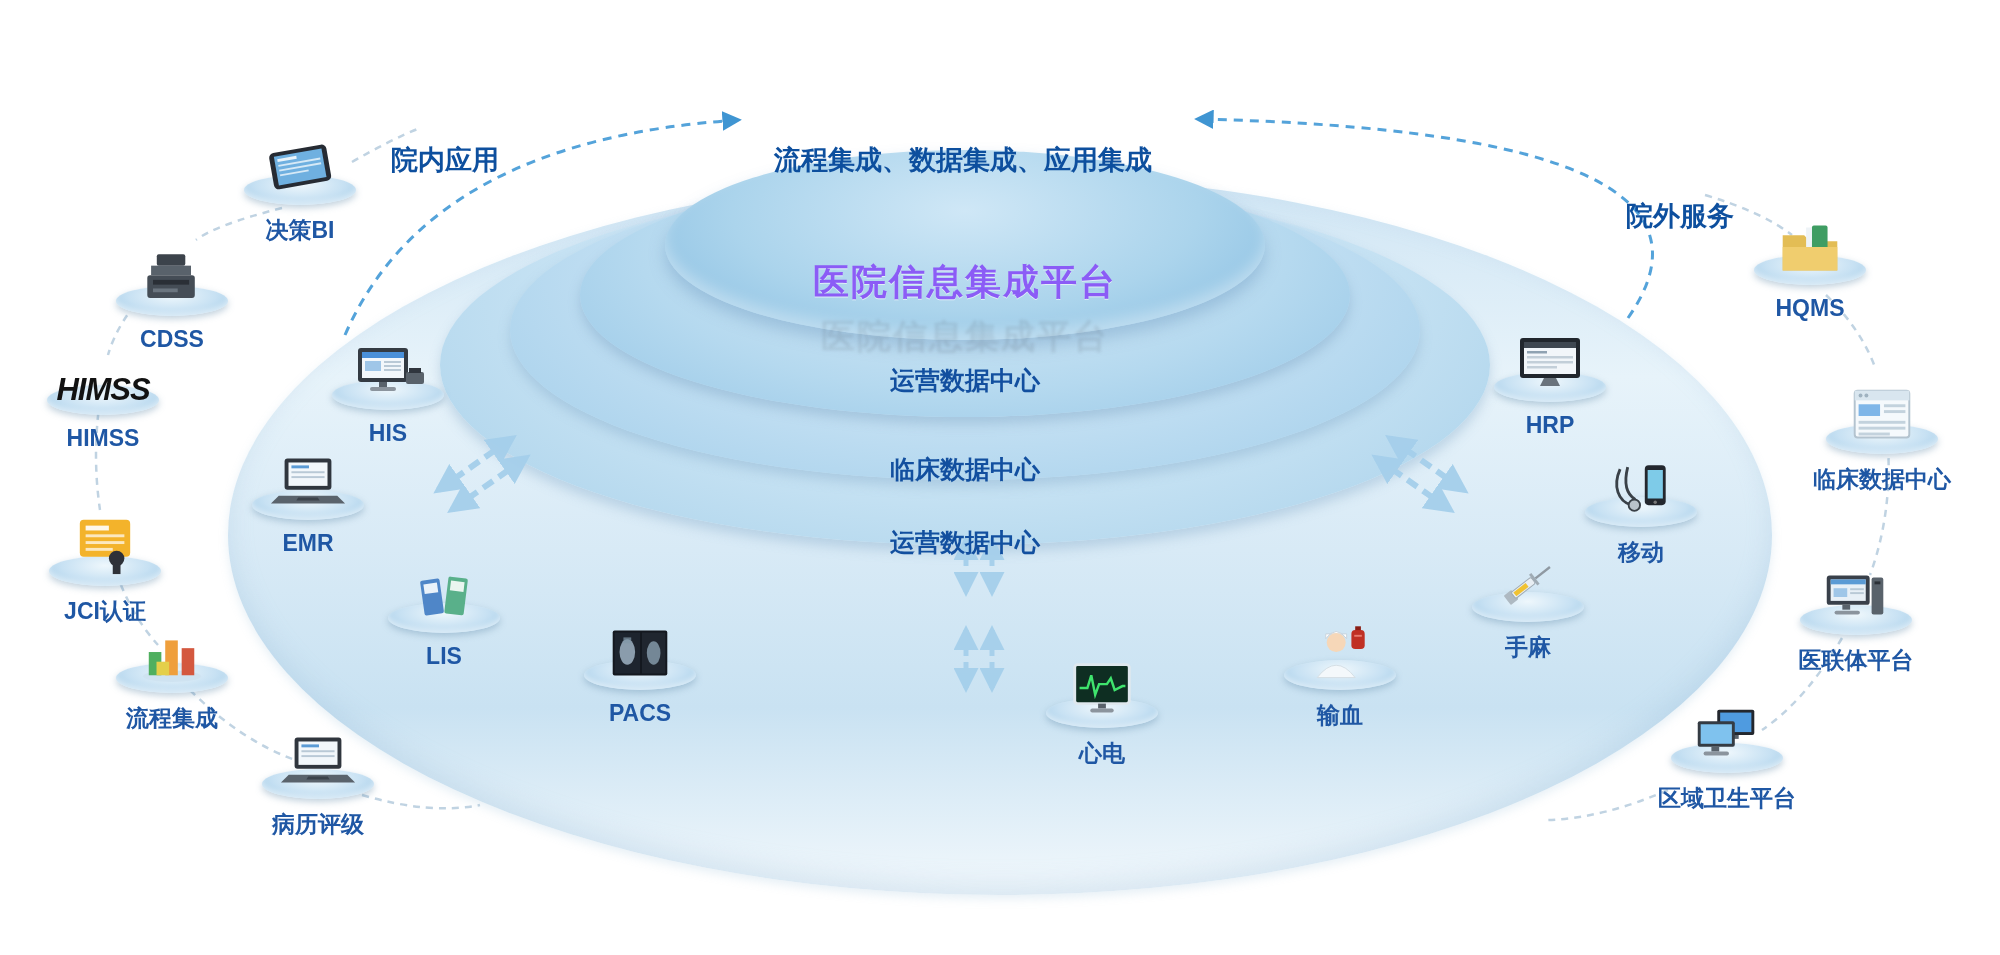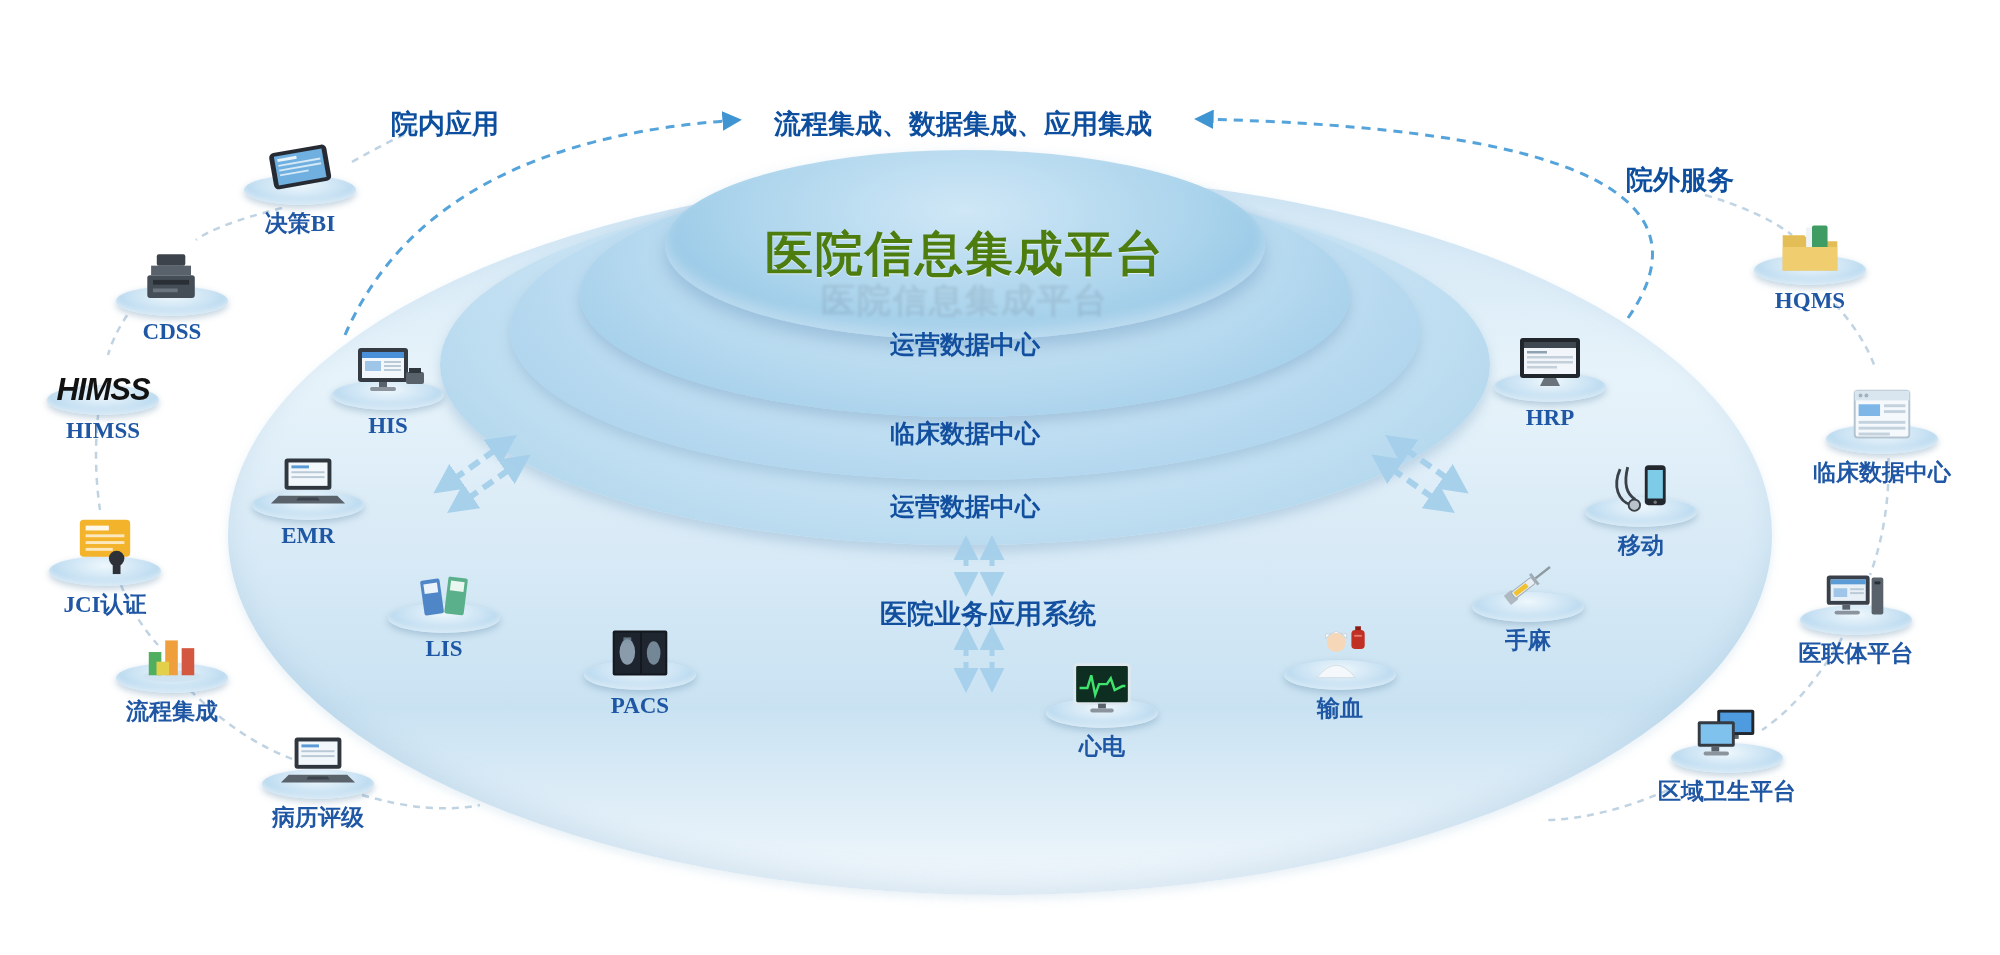--- a/index.html
+++ b/index.html
@@ -18,35 +18,35 @@
         background:radial-gradient(ellipse at 50% 30%,#e6f3fa 0%,#bcdcf1 60%,#9fcce9 100%);
         box-shadow:0 7px 12px rgba(120,160,195,.35);}
   .discC{left:580px;top:173px;width:770px;height:244px;z-index:4;
         background:radial-gradient(ellipse at 50% 30%,#dcedf8 0%,#b5d9ef 60%,#95c6e6 100%);
         box-shadow:0 7px 12px rgba(115,155,190,.38);}
   .discTop{left:665px;top:150px;width:600px;height:190px;z-index:5;
         background:radial-gradient(ellipse at 50% 32%,#cfe7f6 0%,#abd4ec 55%,#85bce1 100%);
         box-shadow:0 9px 16px rgba(105,150,190,.42), inset 0 -8px 14px rgba(255,255,255,.35);}
 
   
-  .lbl{position:absolute;transform:translateX(-50%);white-space:nowrap;z-index:7;font-weight:700;}
+  .lbl{position:absolute;transform:translateX(-50%);white-space:nowrap;z-index:7;font-weight:700;margin-top:36px;}
   .banner-lbl{font-size:27px;color:#0d4f9e;}
-  .title-lbl{font-size:48px;color:#4d7c0f;letter-spacing:2px;text-shadow:0 1px 0 rgba(255,255,255,.6);}
+  .title-lbl{font-size:36px;color:#8b5cf6;letter-spacing:2px;text-shadow:0 1px 0 rgba(255,255,255,.6);}
   .ghost-lbl{font-size:34px;color:#5a6672;opacity:.16;filter:blur(1.5px);letter-spacing:2px;}
   .tier-lbl{font-size:25px;color:#124f9f;}
   .apps-lbl{font-size:27px;color:#124f9f;}
 
   
   .node{position:absolute;display:flex;flex-direction:column;align-items:center;transform:translateX(-50%);z-index:8;}
   .icon-wrap{position:relative;width:124px;height:80px;display:flex;align-items:flex-end;justify-content:center;}
   .pedestal{position:absolute;bottom:0;left:50%;transform:translateX(-50%);width:112px;height:30px;border-radius:50%;
         background:radial-gradient(ellipse at 50% 32%,#eef7fc 0%,#c7e1f3 55%,#9cc8e6 100%);
         box-shadow:0 3px 7px rgba(100,140,170,.4), inset 0 -3px 5px rgba(255,255,255,.5);}
   .icon{position:relative;z-index:2;margin-bottom:10px;line-height:0;}
-  .node-label{margin-top:3px;font-weight:700;font-size:23px;color:#1f57a4;white-space:nowrap;font-family:Liberation Serif, serif;}
+  .node-label{margin-top:10px;font-weight:700;font-size:23px;color:#1f57a4;white-space:nowrap;}
   .himss-logo{font-weight:800;font-style:italic;font-size:31px;color:#121212;letter-spacing:-1px;line-height:1;}
 
   .overlay{position:absolute;left:0;top:0;z-index:6;}
 </style>
 </head>
 <body>
 
 <div class="canvas">
 
   <div class="ellipse base"></div>
@@ -102,21 +102,20 @@
 
   <div class="lbl banner-lbl" style="left:445px;top:106px">院内应用</div>
   <div class="lbl banner-lbl" style="left:963px;top:106px">流程集成、数据集成、应用集成</div>
   <div class="lbl banner-lbl" style="left:1680px;top:162px">院外服务</div>
 
   <div class="lbl title-lbl" style="left:965px;top:222px">医院信息集成平台</div>
   <div class="lbl ghost-lbl" style="left:965px;top:278px">医院信息集成平台</div>
   <div class="lbl tier-lbl" style="left:965px;top:328px">运营数据中心</div>
   <div class="lbl tier-lbl" style="left:965px;top:417px">临床数据中心</div>
   <div class="lbl tier-lbl" style="left:965px;top:490px">运营数据中心</div>
-  <div class="lbl apps-lbl" style="left:988px;top:596px">医院业务应用系统</div>
 
   <div class="node" style="left:300px;top:125px">
     <div class="icon-wrap">
       <div class="pedestal"></div>
       <div class="icon">
         <svg width="78" height="58" viewBox="0 0 80 60">
             <g transform="rotate(-10 40 30)">
               <rect x="10" y="12" width="60" height="38" rx="5" fill="#262b33"></rect>
               <rect x="15" y="16" width="50" height="30" fill="#6fb0e0"></rect>
               <rect x="18" y="19" width="20" height="3" fill="#eaf4fb"></rect>

